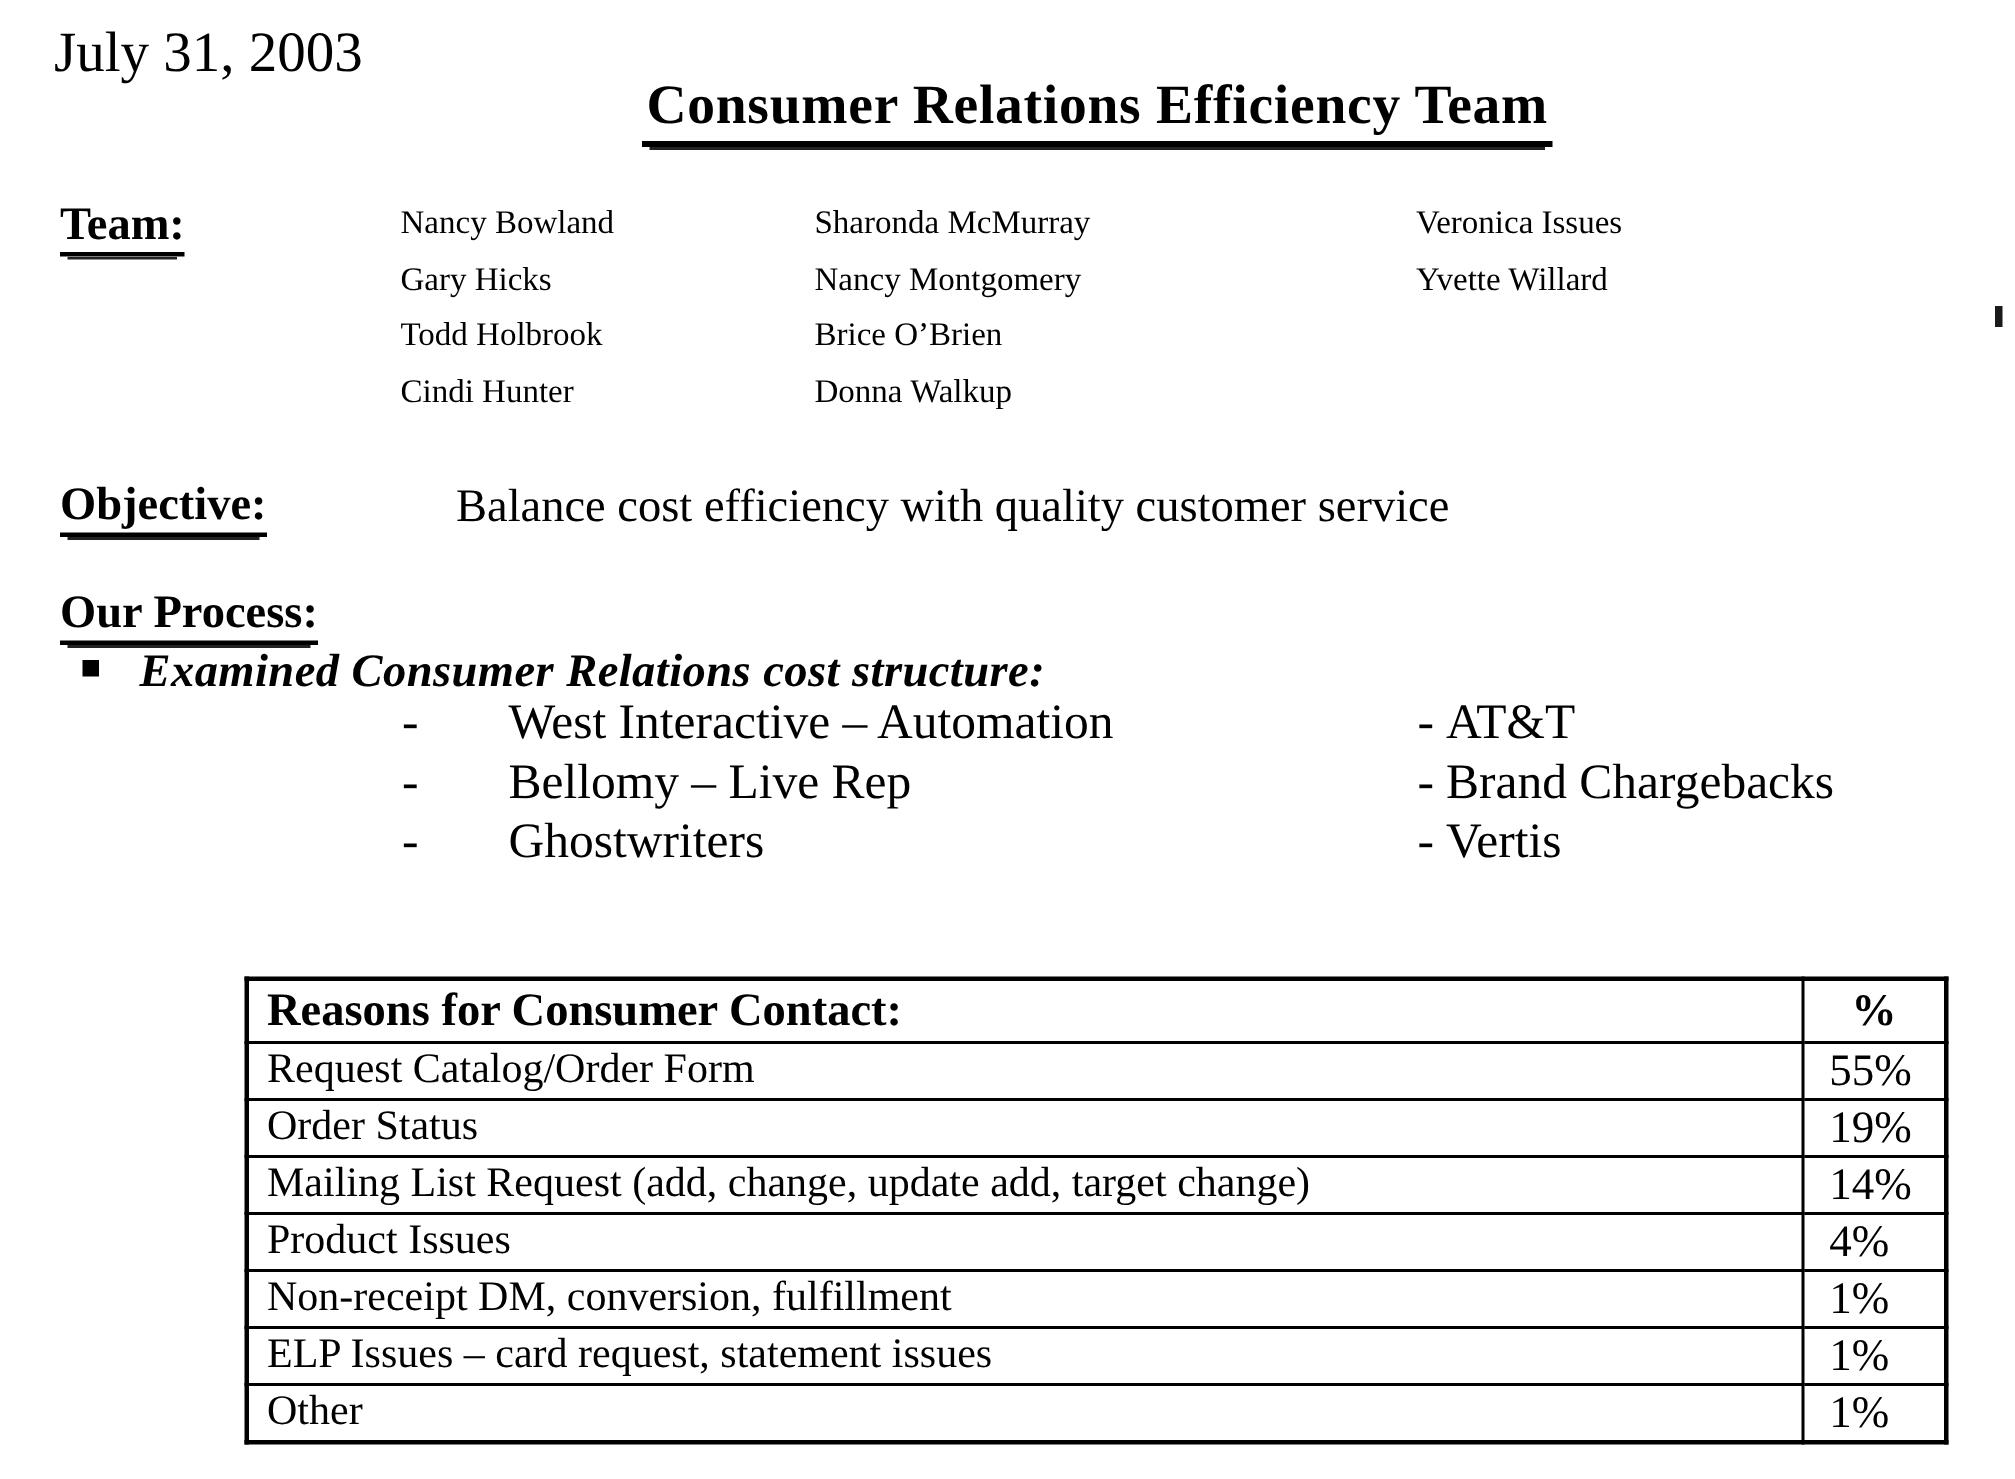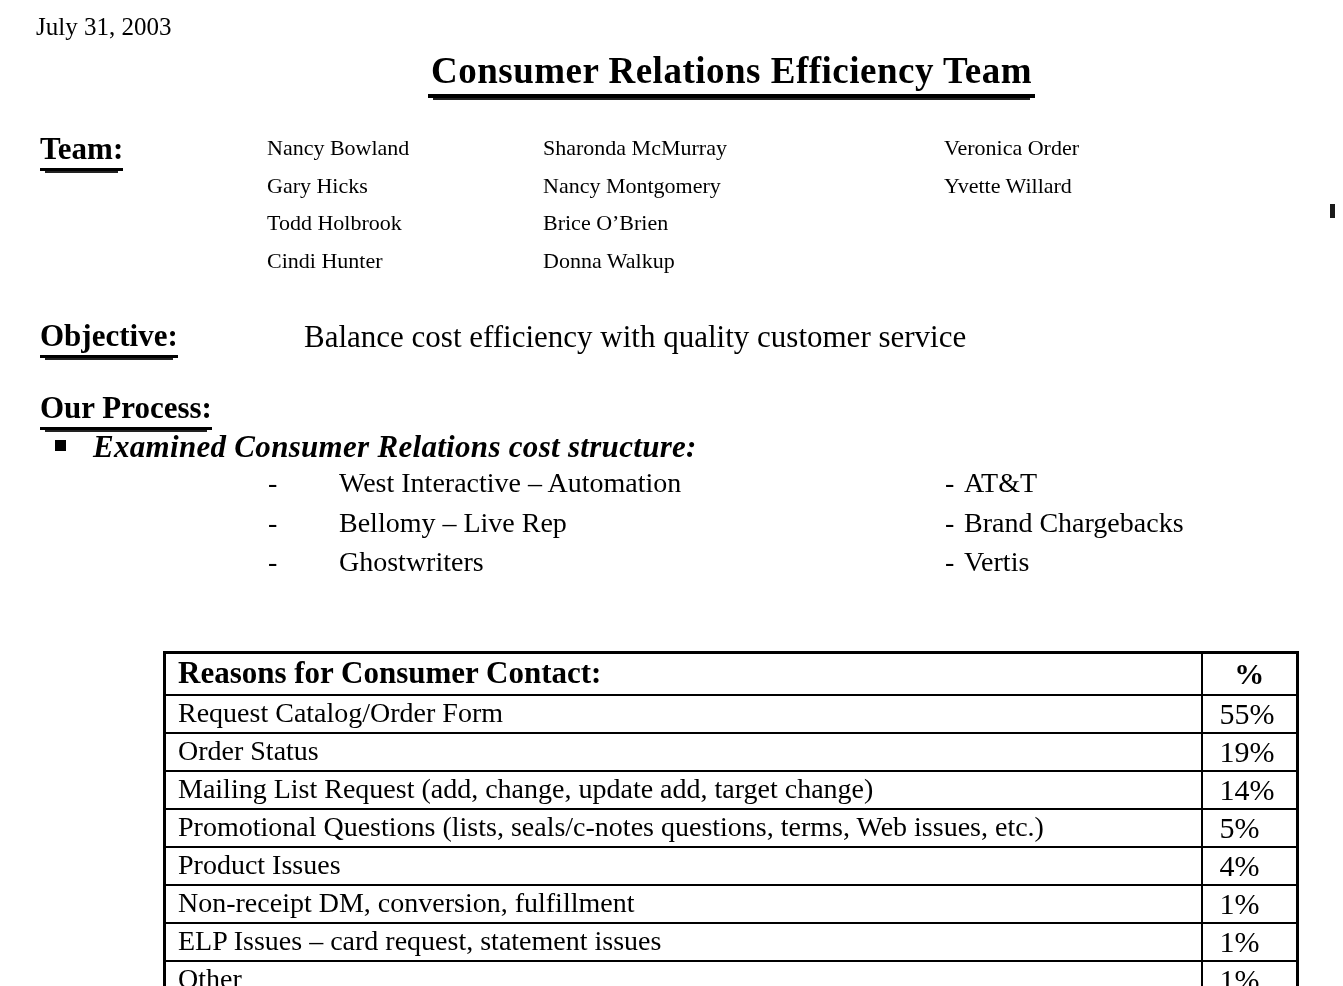--- a/index.html
+++ b/index.html
@@ -7,21 +7,21 @@
   body {
     width: 1343px; height: 986px;
     position: relative;
     font-family: "Liberation Serif", "DejaVu Serif", serif;
     color: #000;
     overflow: hidden;
   }
   .abs { position: absolute; }
 
   
-  .date { left: 36px; top: 13px; font-size: 25px; }
+  .date { left: 36px; top: 13px; font-size: 38px; }
 
   
   .title-row { left: 120px; right: 0; top: 49px; text-align: center; }
   .title {
     display: inline-block;
     font-size: 37px; font-weight: bold;
     letter-spacing: 0.5px;
     border-bottom: 4px solid #000;
     box-shadow: 0 7px 0 -5px #222;
     padding: 0 3px 2px 3px;
@@ -47,21 +47,21 @@
 
   .process-label { left: 40px; top: 390px; }
 
   .bullet-row { left: 55px; top: 429px; font-size: 31px; white-space: nowrap; }
   .bullet-square {
     display: inline-block; width: 11px; height: 11px;
     background: #000; vertical-align: 6px; margin-right: 27px;
   }
   .bullet-text { font-weight: bold; font-style: italic; letter-spacing: 0.3px; }
 
-  .sub-list { font-size: 28px; line-height: 39.5px; white-space: nowrap; }
+  .sub-list { font-size: 33px; line-height: 39.5px; white-space: nowrap; }
   .sub-left { left: 268px; top: 463px; }
   .sub-right { left: 945px; top: 463px; }
   .dash-wide { display: inline-block; width: 71px; }
   .dash-narrow { display: inline-block; width: 19px; }
 
   
   .contact-table {
     position: absolute; left: 163px; top: 651px;
     width: 1133px; border-collapse: collapse;
     table-layout: fixed;
@@ -110,21 +110,21 @@
   <div>Todd Holbrook</div>
   <div>Cindi Hunter</div>
 </div>
 <div class="abs name-col col-2">
   <div>Sharonda McMurray</div>
   <div>Nancy Montgomery</div>
   <div>Brice O’Brien</div>
   <div>Donna Walkup</div>
 </div>
 <div class="abs name-col col-3">
-  <div>Veronica Order</div>
+  <div>Veronica Issues</div>
   <div>Yvette Willard</div>
 </div>
 
 <span class="abs sec-label objective-label">Objective:</span>
 <div class="abs objective-text">Balance cost efficiency with quality customer service</div>
 
 <span class="abs sec-label process-label">Our Process:</span>
 
 <div class="abs bullet-row">
   <span class="bullet-square"></span><span class="bullet-text">Examined Consumer Relations cost structure:</span>
@@ -158,24 +158,20 @@
   </tr>
   <tr>
     <td class="reason">Order Status</td>
     <td class="percent">19%</td>
   </tr>
   <tr>
     <td class="reason">Mailing List Request (add, change, update add, target change)</td>
     <td class="percent">14%</td>
   </tr>
   <tr>
-    <td class="reason">Promotional Questions (lists, seals/c-notes questions, terms, Web issues, etc.)</td>
-    <td class="percent">5%</td>
-  </tr>
-  <tr>
     <td class="reason">Product Issues</td>
     <td class="percent">4%</td>
   </tr>
   <tr>
     <td class="reason">Non-receipt DM, conversion, fulfillment</td>
     <td class="percent">1%</td>
   </tr>
   <tr>
     <td class="reason">ELP Issues – card request, statement issues</td>
     <td class="percent">1%</td>

